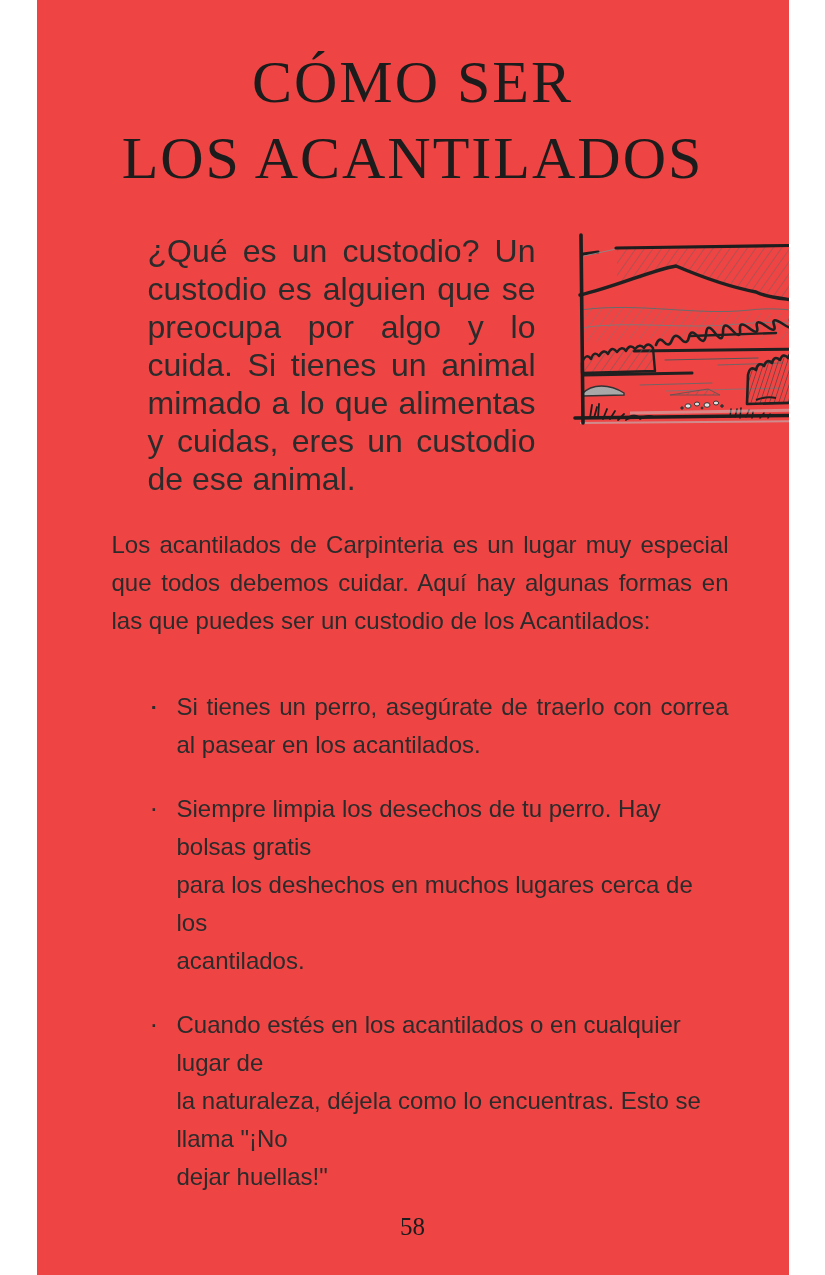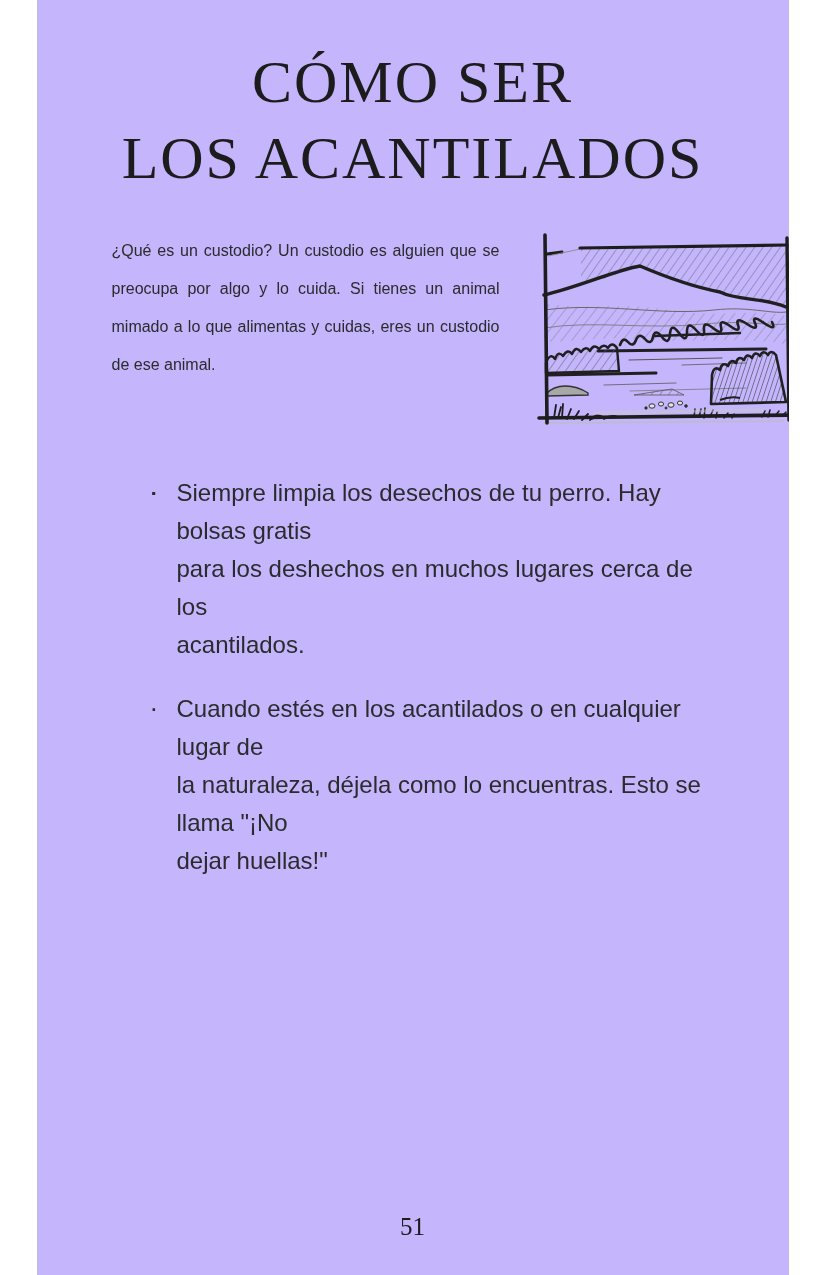--- a/index.html
+++ b/index.html
@@ -5,21 +5,21 @@
   html, body {
     margin: 0;
     padding: 0;
     background: #ffffff;
   }
   .page {
     position: relative;
     width: 752px;
     height: 1275px;
     margin: 0 auto;
-    background: #c4b5fd;
+    background: #ef4444;
     box-sizing: border-box;
     padding: 44px 60px 0 75px;
     overflow: hidden;
     color: #2b2b2b;
     font-family: "Liberation Sans", sans-serif;
   }
   .title-block {
     margin-left: -75px;
     margin-right: -60px;
     text-align: center;
@@ -33,23 +33,24 @@
     font-weight: 400;
     white-space: nowrap;
   }
   .intro-row {
     display: flex;
     margin-top: 36px;
   }
   .intro-text {
     flex: 0 0 388px;
     width: 388px;
-    font-size: 16px;
+    font-size: 32px;
     line-height: 38px;
     text-align: justify;
+    margin-left: 36px;
   }
   .intro-figure {
     margin-left: 34px;
     width: 271px;
     height: 194px;
     flex: 0 0 auto;
   }
   .intro-figure svg { display: block; width: 271px; height: 194px; }
   .body-paragraph {
     margin-top: 28px;
@@ -189,40 +190,42 @@
         <path d="M14,24 L46,17" stroke="#8a8a8a" stroke-width="0.9"></path>
         <path d="M46,16 L253,13" stroke="#1d1d1d" stroke-width="3.2" stroke-linecap="round"></path>
         <path d="M11,3 L13,191" stroke="#1d1d1d" stroke-width="3.6" stroke-linecap="round"></path>
         <path d="M253,6 L255,188" stroke="#1d1d1d" stroke-width="3.4" stroke-linecap="round"></path>
         <path d="M5,186 L262,183" stroke="#1d1d1d" stroke-width="3.6" stroke-linecap="round"></path>
         <path d="M255,184 L270,182" stroke="#999999" stroke-width="1"></path>
       </svg>
     </div>
   </div>
 
+  <div class="body-paragraph">Los acantilados de Carpinteria es un lugar muy especial que todos debemos cuidar. Aquí hay algunas formas en las que puedes ser un custodio de los Acantilados:</div>
 
   <ul class="bullet-list">
     <li>
       <span class="bullet">·</span>
     </li>
     <li>
       <span class="bullet">·</span>
     </li>
     <li>
       <span class="bullet">·</span>
+      <span class="item-text">Si tienes un perro, asegúrate de traerlo con correa al pasear en los acantilados.</span>
     </li>
     <li class="ragged">
       <span class="bullet">·</span>
       <span class="item-text">Siempre limpia los desechos de tu perro. Hay bolsas gratis
 para los deshechos en muchos lugares cerca de los
 acantilados.</span>
     </li>
     <li class="ragged">
       <span class="bullet">·</span>
       <span class="item-text">Cuando estés en los acantilados o en cualquier lugar de
 la naturaleza, déjela como lo encuentras. Esto se llama "¡No
 dejar huellas!"</span>
     </li>
   </ul>
 
-  <div class="page-number">51</div>
+  <div class="page-number">58</div>
 
 </div>
 
 </body></html>

